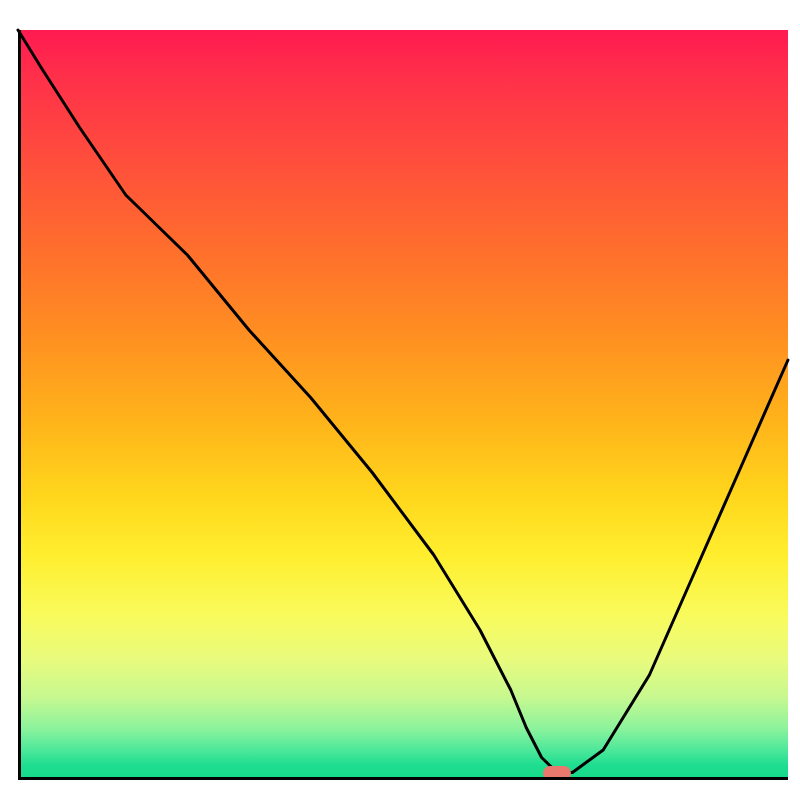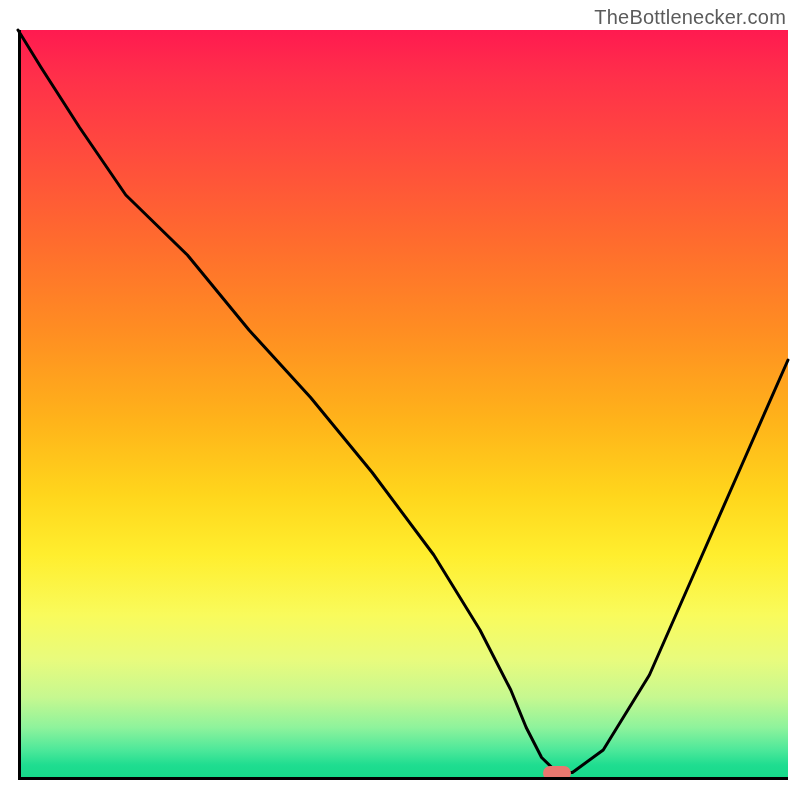--- a/index.html
+++ b/index.html
@@ -84,21 +84,20 @@
     height: 14px;
     background: #e9786f;
     border-radius: 7px;
   }
 </style>
 </head>
 <body>
 
 <div class="stage">
 
-  <div class="watermark">TheBottlenecker.com</div>
 
   <div class="plot">
     <div class="gradient"></div>
 
     <svg class="curve" viewBox="0 0 770 750" preserveAspectRatio="none">
       <path fill="none" stroke="#000" stroke-width="3" stroke-linecap="round" stroke-linejoin="round" d="M0.0 0.0 L23.1 37.5 L61.6 97.5 L107.8 165.0 L169.4 225.0 L231.0 300.0 L292.6 367.5 L354.2 442.5 L415.8 525.0 L462.0 600.0 L492.8 660.0 L508.2 697.5 L523.6 727.5 L539.0 742.5 L554.4 742.5 L585.2 720.0 L631.4 645.0 L677.6 540.0 L723.8 435.0 L770.0 330.0"></path>
     </svg>
 
     <div class="marker" style="left: 525px; top: 735.5px; background: rgb(233, 120, 111);"></div>
 

